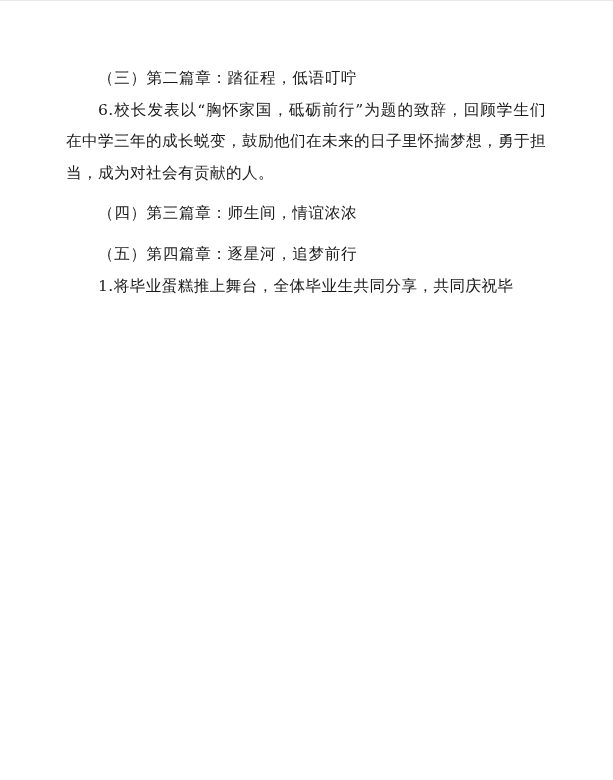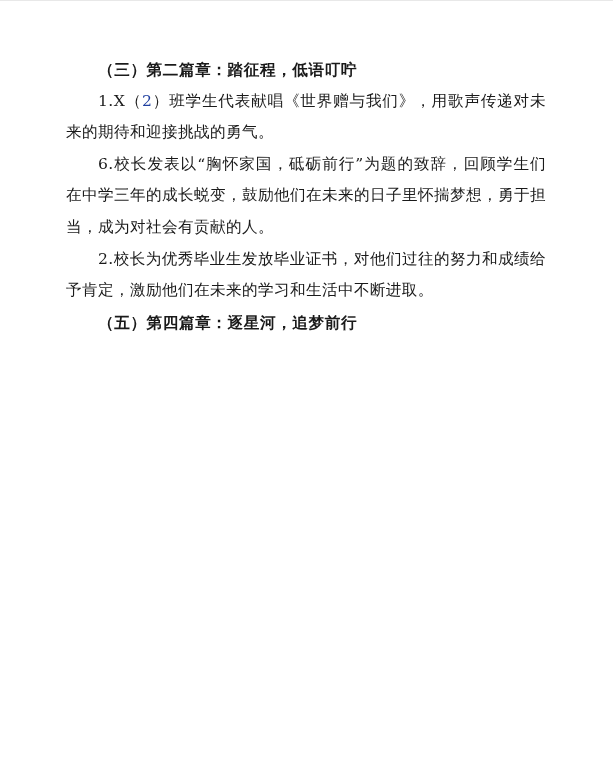--- a/index.html
+++ b/index.html
@@ -3,38 +3,38 @@
 <meta charset="utf-8">
 <style>
   html, body { margin: 0; padding: 0; background: #ffffff; }
   body { width: 613px; height: 780px; overflow: hidden; position: relative; }
   .topline { position: absolute; left: 0; top: 0; width: 613px; height: 1px; background: #e8e8e8; }
   .page {
     position: absolute; left: 66px; top: 54px; width: 480px;
     font-family: "DejaVu Serif", "Liberation Serif", serif;
     font-size: 15.6px; color: #1a1a1a; line-height: 31.6px;
   }
-  .heading { padding-left: 32px; font-weight: bold; letter-spacing: 0.6px; }
+  .heading { padding-left: 32px; font-weight: normal; letter-spacing: 0.6px; margin-top: 9px; }
   .para { text-indent: 32px; text-align: justify; letter-spacing: 0.4px; }
   .blue { color: #1f3fa0; }
 </style>
 </head>
 <body>
 
 <div class="topline"></div>
 
 <div class="page">
 
   <div>
     <div class="heading">（三）第二篇章：踏征程，低语叮咛</div>
-    <div class="para"><span>1.X（</span><span class="blue">2</span><span>）班学生代表献唱《世界赠与我们》，用歌声传递对未来的期待和迎接挑战的勇气。</span></div>
     <div class="para">6.校长发表以“胸怀家国，砥砺前行”为题的致辞，回顾学生们在中学三年的成长蜕变，鼓励他们在未来的日子里怀揣梦想，勇于担当，成为对社会有贡献的人。</div>
   </div>
 
   <div>
-    <div class="para">2.校长为优秀毕业生发放毕业证书，对他们过往的努力和成绩给予肯定，激励他们在未来的学习和生活中不断进取。</div>
+    <div class="heading">（四）第三篇章：师生间，情谊浓浓</div>
   </div>
 
   <div>
     <div class="heading">（五）第四篇章：逐星河，追梦前行</div>
+    <div class="para">1.将毕业蛋糕推上舞台，全体毕业生共同分享，共同庆祝毕</div>
   </div>
 
 </div>
 
 </body></html>

